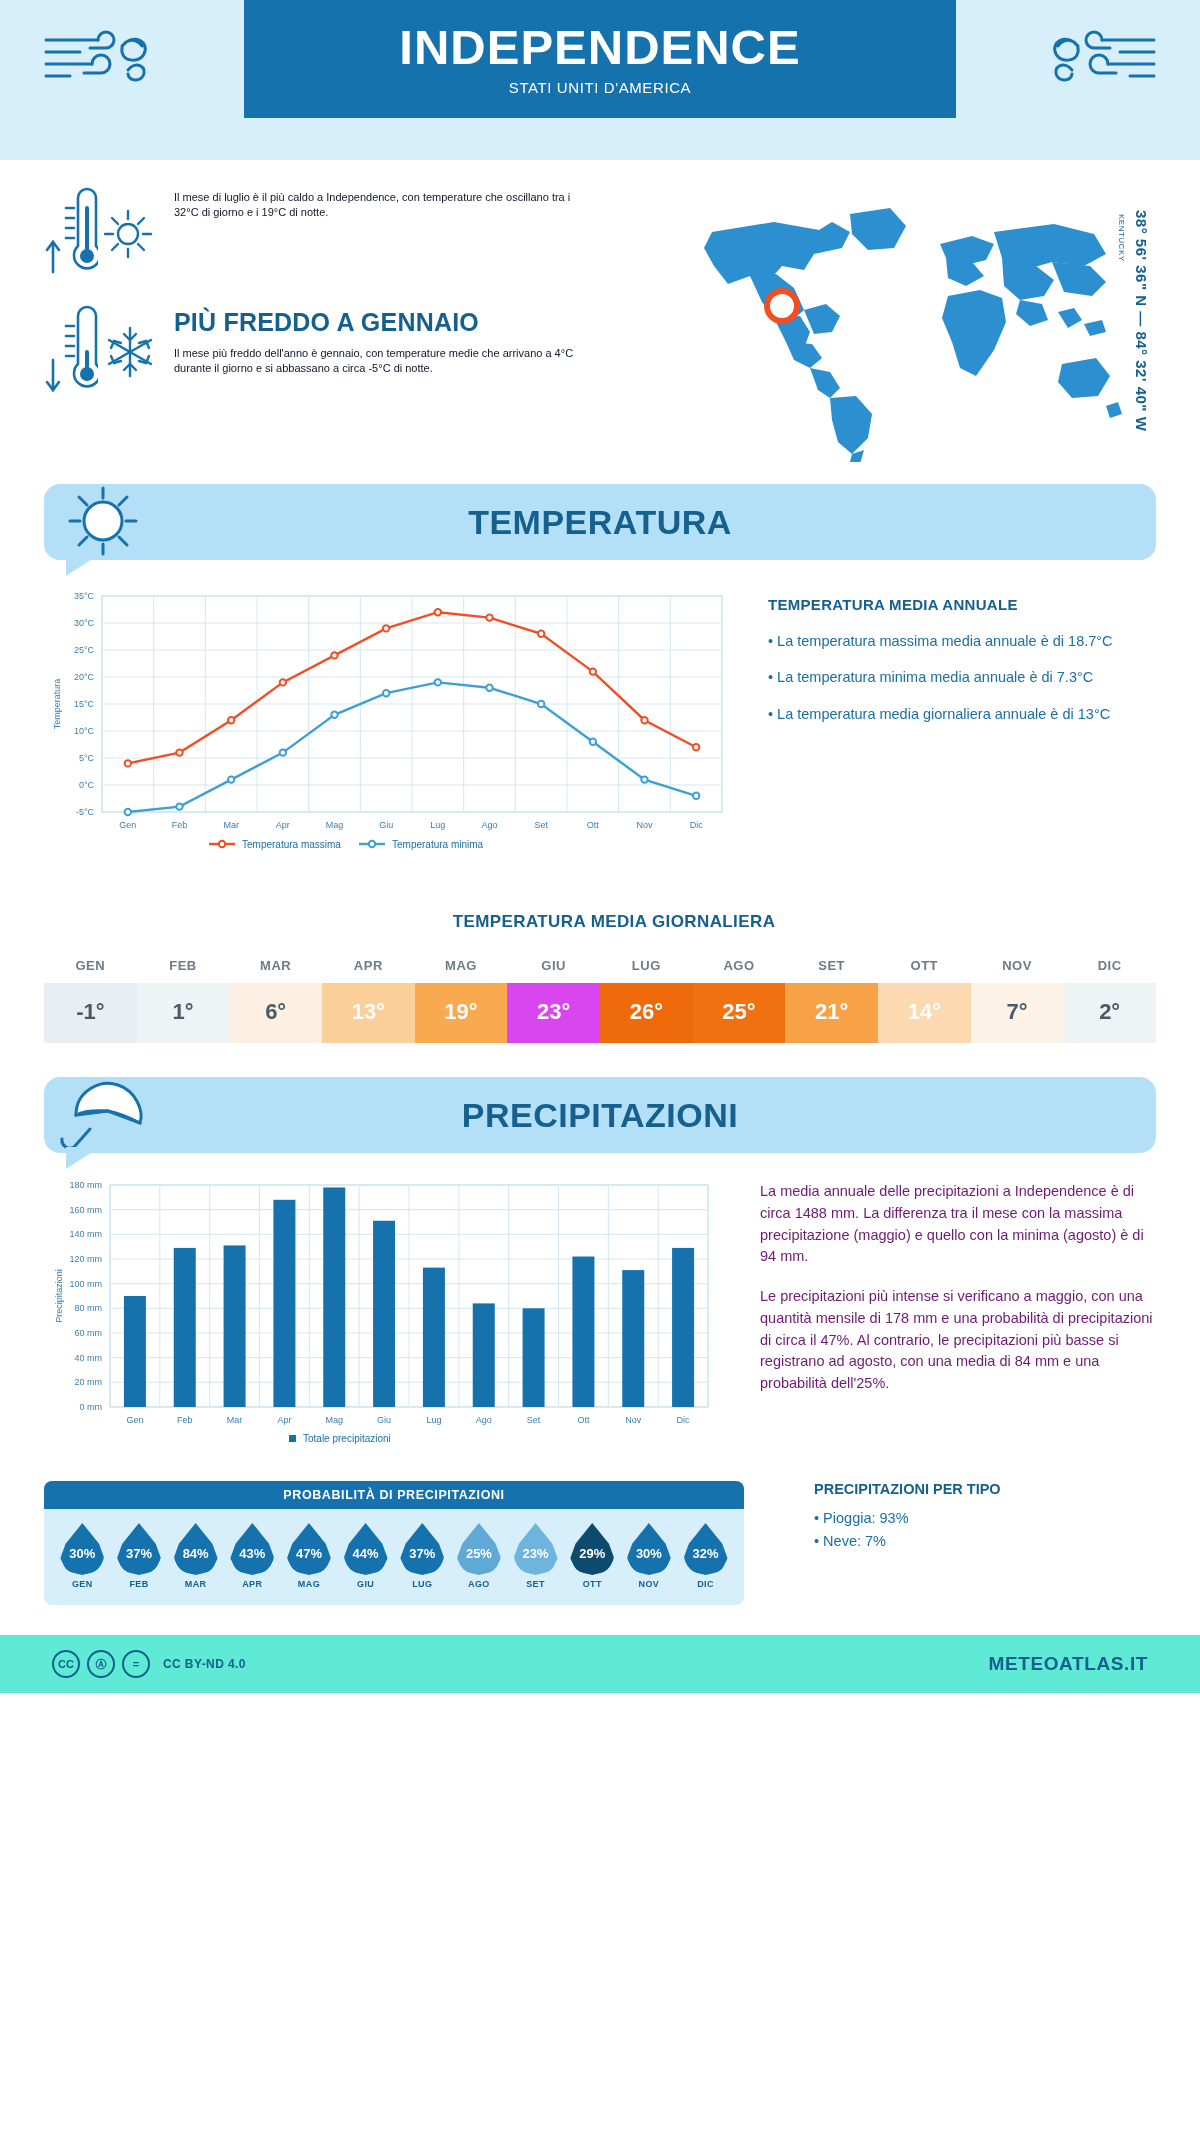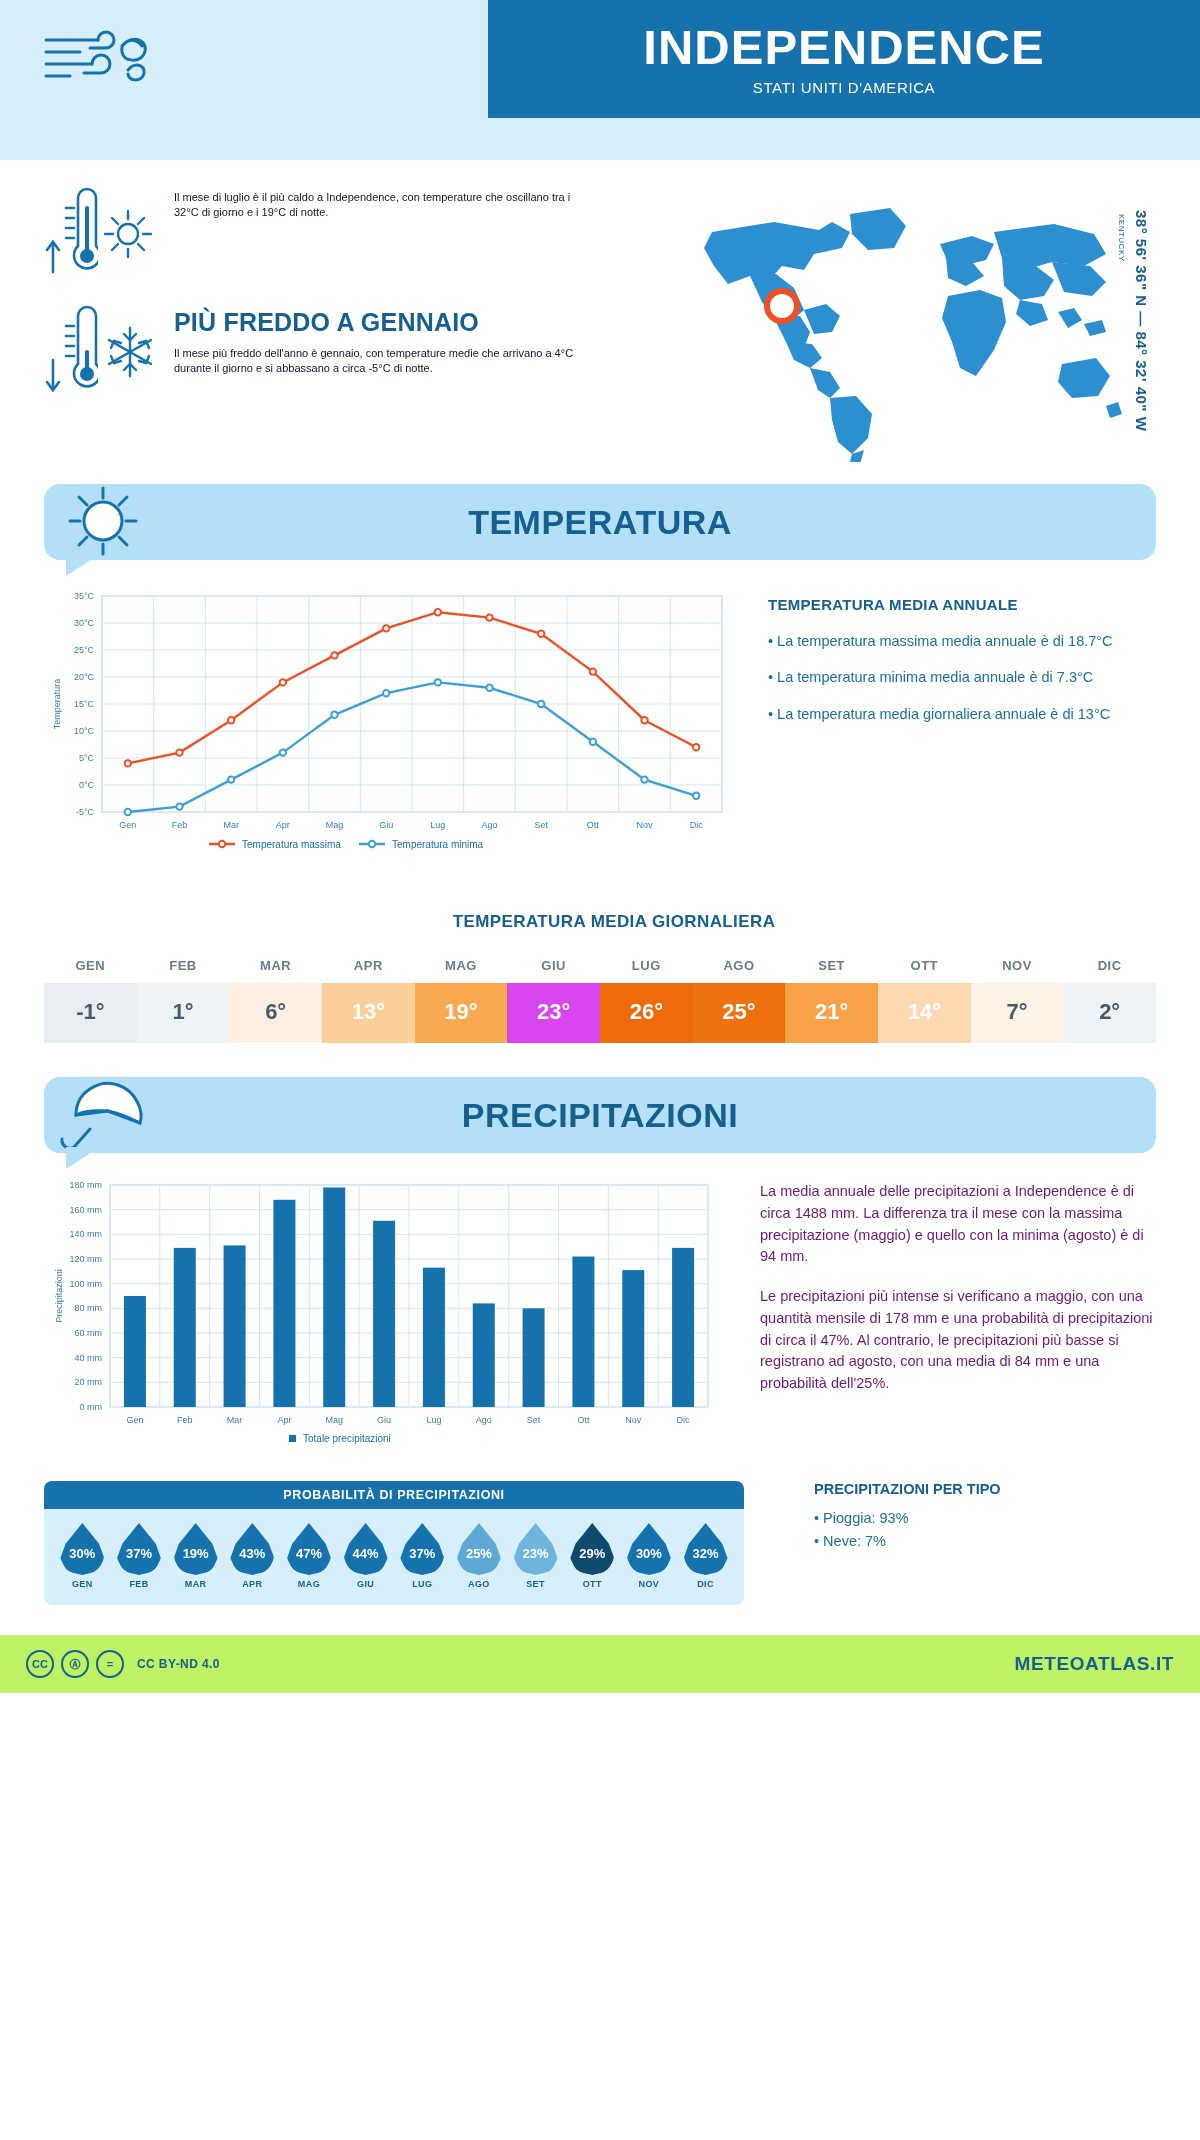--- a/index.html
+++ b/index.html
@@ -11,21 +11,21 @@
   }
   .page { width: 1200px; position: relative; }
 
   
   .header {
     position: relative;
     height: 160px;
     background: #d7effb;
     display: flex;
     align-items: flex-start;
-    justify-content: flex-end;
+    justify-content: center;
   }
   .header-band {
     width: 712px;
     background: #1572ad;
     padding: 22px 0 16px;
     text-align: center;
     position: relative;
     clip-path: polygon(0 0, 100% 0, 100% 100%, 52% 100%, 50% 118%, 48% 100%, 0 100%);
     padding-bottom: 22px;
   }
@@ -221,25 +221,25 @@
   .drop-lbl { font-size: 9px; font-weight: bold; color: #15608f; letter-spacing: 0.4px; }
 
   .precip-type { padding-top: 6px; }
   .pt-title { font-size: 14.5px; font-weight: bold; color: #15608f; margin-bottom: 10px; }
   .pt-item { font-size: 14.5px; color: #1b6fa4; line-height: 1.6; }
 
   
   .footer {
     margin-top: 30px;
     height: 58px;
-    background: #bef264;
+    background: #5eead4;
     display: flex;
     align-items: center;
     justify-content: space-between;
-    padding: 0 26px;
+    padding: 0 52px;
   }
   .cc-group { display: flex; align-items: center; gap: 7px; }
   .cc-badge {
     width: 28px; height: 28px; border-radius: 50%;
     border: 2px solid #15608f;
     display: flex; align-items: center; justify-content: center;
     font-size: 11px; font-weight: bold; color: #15608f;
   }
   .cc-text { font-size: 12px; font-weight: bold; color: #15608f; margin-left: 6px; letter-spacing: 0.4px; }
   .brand { font-size: 19px; font-weight: bold; color: #15608f; letter-spacing: 0.6px; }
@@ -625,21 +625,21 @@
       <div class="prob-row" id="probRow">
           <div class="drop">
             <div class="drop-shape" style="background: rgb(21, 114, 173);">30%</div>
             <div class="drop-lbl">GEN</div>
           </div>
           <div class="drop">
             <div class="drop-shape" style="background: rgb(21, 114, 173);">37%</div>
             <div class="drop-lbl">FEB</div>
           </div>
           <div class="drop">
-            <div class="drop-shape" style="background: rgb(21, 114, 173);">19%</div>
+            <div class="drop-shape" style="background: rgb(21, 114, 173);">84%</div>
             <div class="drop-lbl">MAR</div>
           </div>
           <div class="drop">
             <div class="drop-shape" style="background: rgb(21, 114, 173);">43%</div>
             <div class="drop-lbl">APR</div>
           </div>
           <div class="drop">
             <div class="drop-shape" style="background: rgb(21, 114, 173);">47%</div>
             <div class="drop-lbl">MAG</div>
           </div>

